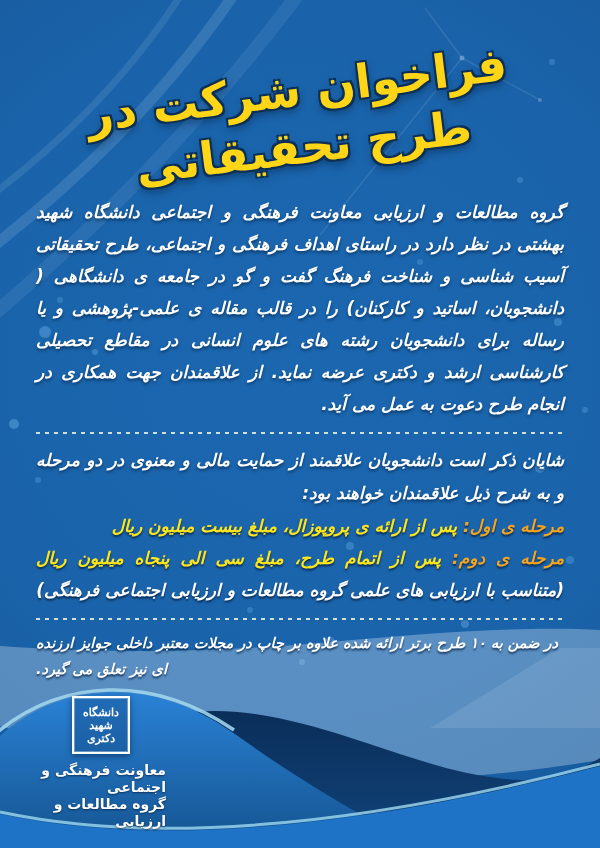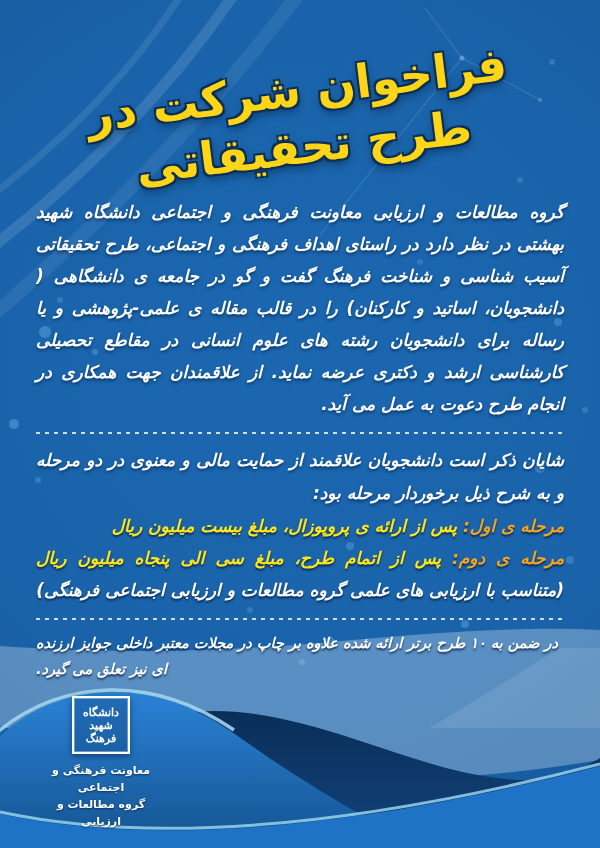--- a/index.html
+++ b/index.html
@@ -72,22 +72,22 @@
   .seal{
     width:54px;height:54px;border:2px solid #ffffff;
     box-shadow:0 0 0 1px rgba(255,255,255,.35) inset, 0 2px 6px rgba(4,24,50,.5);
     display:flex;flex-direction:column;align-items:center;justify-content:center;
     font-family:"DejaVu Serif",serif;
     font-size:11px;font-weight:bold;line-height:13px;
     text-align:center;
     background:rgba(16,70,125,.35);
   }
   .caption{
-    margin-top:8px;font-size:11px;font-weight:bold;line-height:17px;
-    text-align:center;text-shadow:0 1px 2px rgba(5,28,58,.7);
+    margin-top:8px;font-size:14px;font-weight:bold;line-height:17px;
+    text-align:right;text-shadow:0 1px 2px rgba(5,28,58,.7);
   }
   .caption span{display:block;}
 </style>
 </head>
 <body>
 
 <div class="poster">
 
   <svg class="layer bg-arcs" width="600" height="320" viewBox="0 0 600 320" xmlns="http://www.w3.org/2000/svg">
     <path d="M-50,280 C70,190 170,95 250,-30" fill="none" stroke="rgba(200,222,240,0.16)" stroke-width="11"></path>
@@ -144,21 +144,21 @@
     <path d="M0,204 C140,234 330,226 600,156" fill="none" stroke="rgba(150,210,235,0.85)" stroke-width="3"></path>
   </svg>
 
   <h1 class="title">فراخوان شرکت در طرح تحقیقاتی</h1>
 
   <div class="content">
     <p class="intro">گروه مطالعات و ارزیابی معاونت فرهنگی و اجتماعی دانشگاه شهید بهشتی در نظر دارد در راستای اهداف فرهنگی و اجتماعی، طرح تحقیقاتی آسیب شناسی و شناخت فرهنگ گفت و گو در جامعه ی دانشگاهی ( دانشجویان، اساتید و کارکنان) را در قالب مقاله ی علمی-پژوهشی و یا رساله برای دانشجویان رشته های علوم انسانی در مقاطع تحصیلی کارشناسی ارشد و دکتری عرضه نماید. از علاقمندان جهت همکاری در انجام طرح دعوت به عمل می آید.</p>
 
     <div class="divider"></div>
 
-    <p class="support">شایان ذکر است دانشجویان علاقمند از حمایت مالی و معنوی در دو مرحله و به شرح ذیل برخوردار مرحله بود:</p>
+    <p class="support">شایان ذکر است دانشجویان علاقمند از حمایت مالی و معنوی در دو مرحله و به شرح ذیل علاقمندان خواهند بود:</p>
 
     <p class="stage">
       <span class="stage-label">مرحله ی اول:</span>
       <span class="stage-text">پس از ارائه ی پروپوزال، مبلغ بیست میلیون ریال</span>
     </p>
 
     <p class="stage">
       <span class="stage-label">مرحله ی دوم:</span>
       <span class="stage-text">پس از اتمام طرح، مبلغ سی الی پنجاه میلیون ریال</span>
       <span class="stage-suffix">(متناسب با ارزیابی های علمی گروه مطالعات و ارزیابی اجتماعی فرهنگی)</span>
@@ -166,21 +166,21 @@
 
     <div class="divider"></div>
 
     <p class="note">در ضمن به ۱۰ طرح برتر ارائه شده علاوه بر چاپ در مجلات معتبر داخلی جوایز ارزنده ای نیز تعلق می گیرد.</p>
   </div>
 
   <div class="logo-block">
     <div class="seal">
       <span>دانشگاه</span>
       <span>شهید</span>
-      <span>فرهنگ</span>
+      <span>دکتری</span>
     </div>
     <div class="caption">
       <span>معاونت فرهنگی و اجتماعی</span>
       <span>گروه مطالعات و ارزیابی</span>
     </div>
   </div>
 
 </div>
 
 </body></html>

